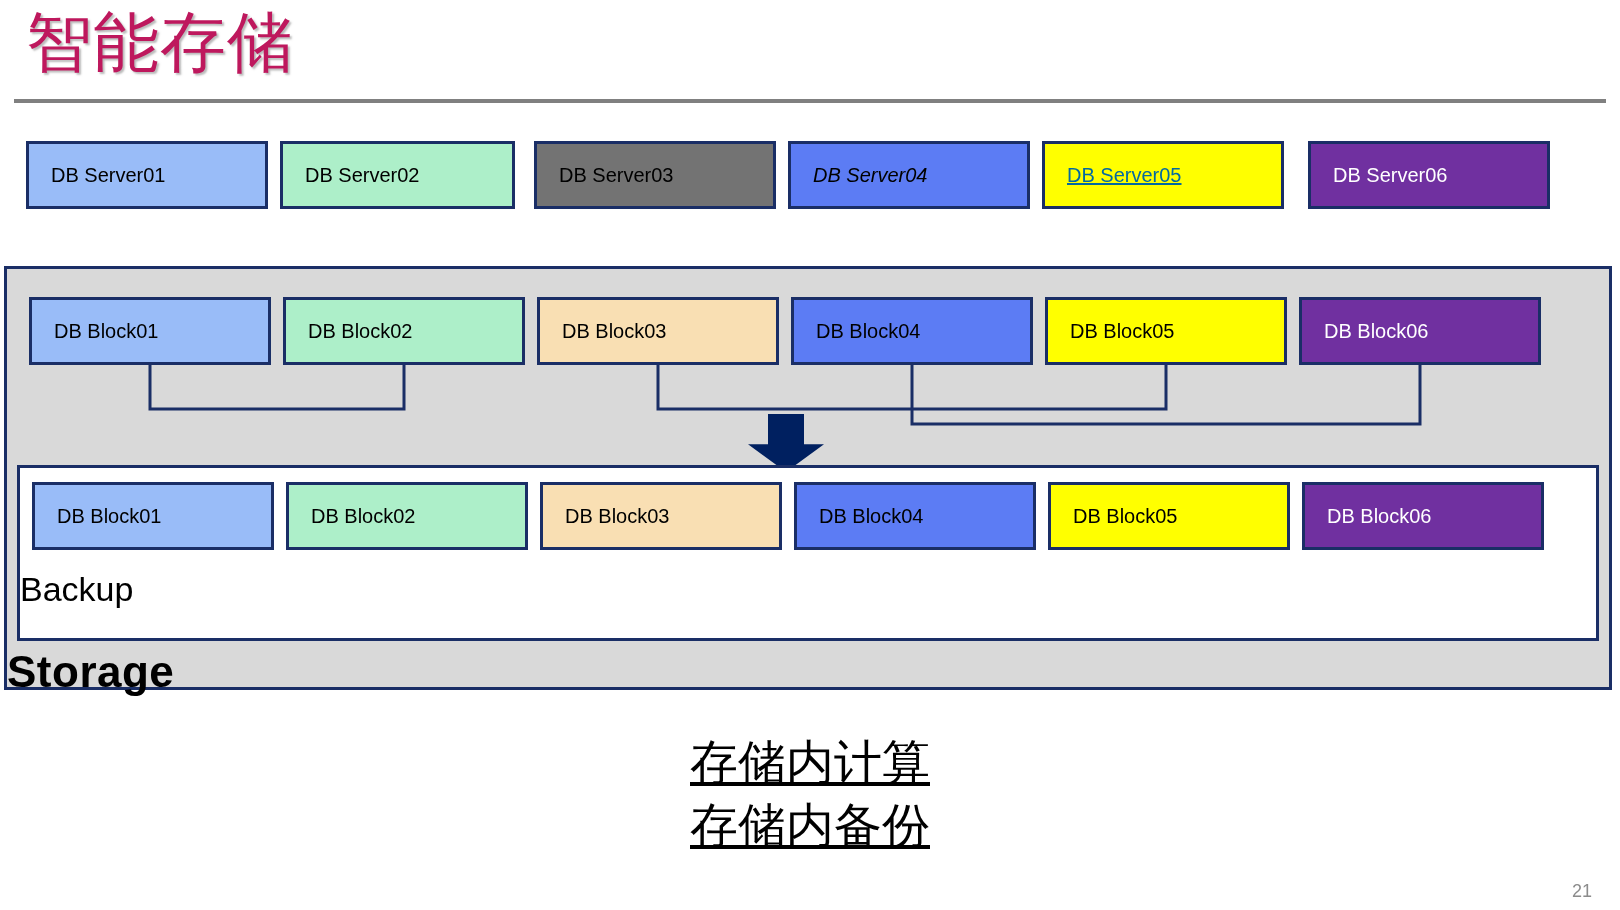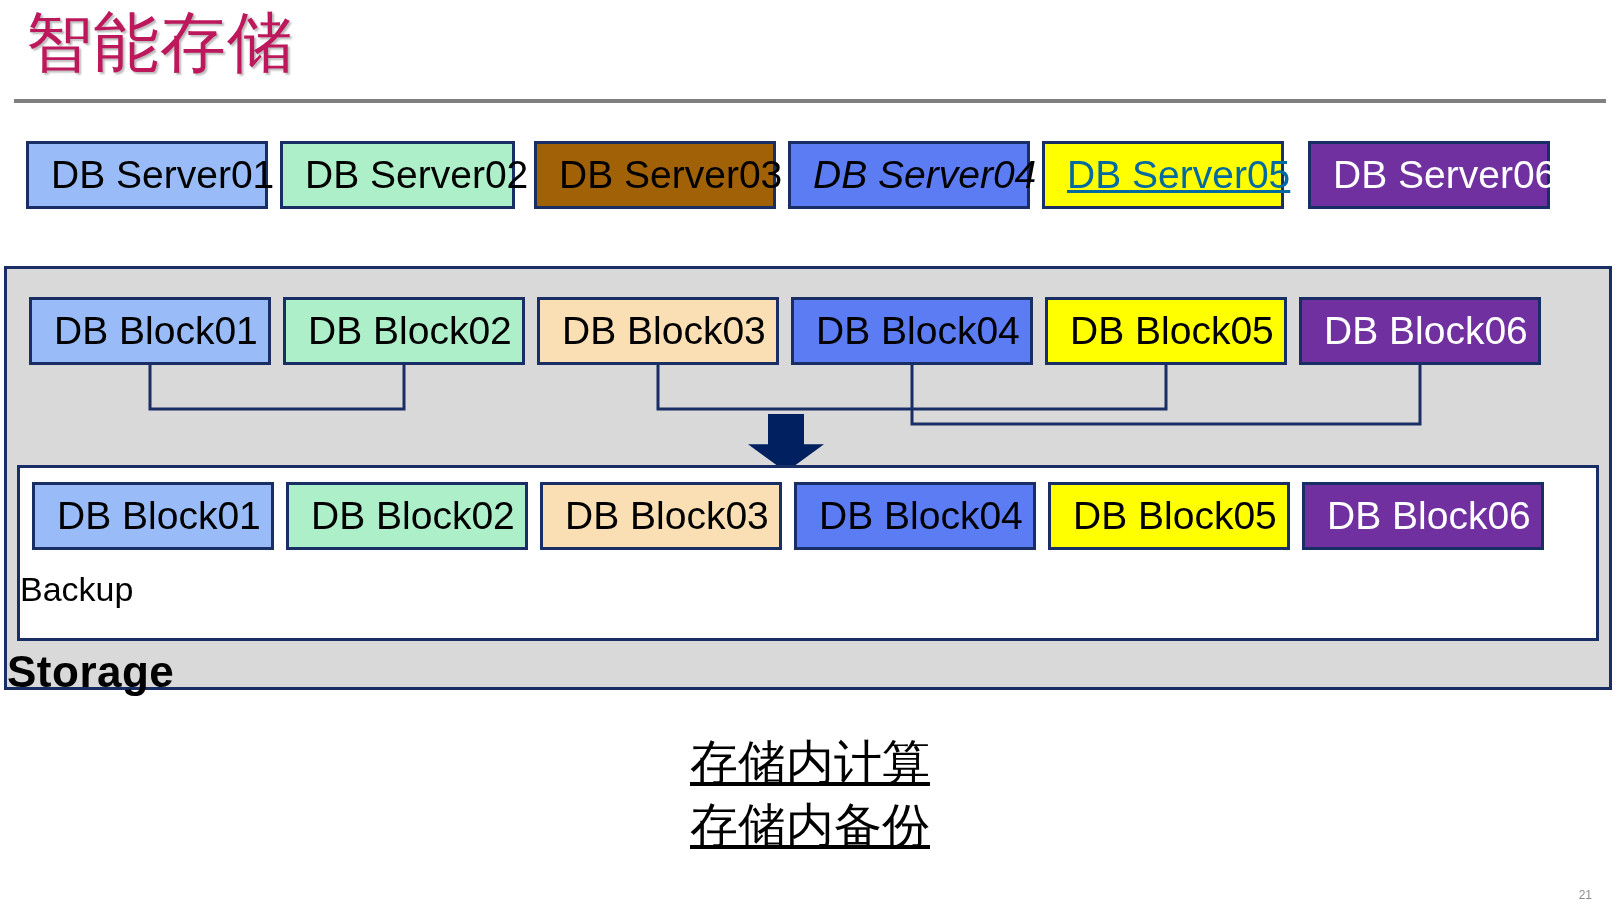--- a/index.html
+++ b/index.html
@@ -26,21 +26,21 @@
     width:1592px;height:4px;
     background:#808080;
   }
 
   
   .nbox{
     position:absolute;
     box-sizing:border-box;
     border:3px solid #1A2E66;
     display:flex;align-items:center;
-    font-size:39px;
+    font-size:20px;
     color:#000000;
     white-space:nowrap;
   }
   .nbox .lbl{padding-left:22px;}
 
   
   #server-row{position:absolute;left:0;top:0;width:1620px;height:910px;}
 
   
   #storage-container{
@@ -82,37 +82,37 @@
   
   .caption{
     position:absolute;width:1620px;text-align:center;
     font-size:48px;color:#000;line-height:1.08;text-decoration:underline;
   }
   #caption-1{top:737px;}
   #caption-2{top:800px;}
 
   #page-number{
     position:absolute;right:28px;bottom:8px;
-    font-size:12px;color:#8C8C8C;margin-top:44px;
+    font-size:18px;color:#8C8C8C;margin-top:44px;
   }
 </style>
 </head>
 <body>
 
 <div id="slide-title">智能存储</div>
 <div id="title-rule"></div>
 
 <div id="server-row">
     <div class="nbox" style="left: 26px; top: 141px; width: 242px; height: 68px; background: rgb(153, 188, 248); color: rgb(0, 0, 0); border-color: rgb(26, 46, 102);">
       <span class="lbl">DB Server01</span>
     </div>
     <div class="nbox" style="left: 280px; top: 141px; width: 235px; height: 68px; background: rgb(173, 239, 201); color: rgb(0, 0, 0); border-color: rgb(26, 46, 102);">
       <span class="lbl">DB Server02</span>
     </div>
-    <div class="nbox" style="left: 534px; top: 141px; width: 242px; height: 68px; background: #a16207; color: rgb(0, 0, 0); border-color: rgb(26, 46, 102);">
+    <div class="nbox" style="left: 534px; top: 141px; width: 242px; height: 68px; background: #737373; color: rgb(0, 0, 0); border-color: rgb(26, 46, 102);">
       <span class="lbl">DB Server03</span>
     </div>
     <div class="nbox" style="left: 788px; top: 141px; width: 242px; height: 68px; background: rgb(92, 124, 244); color: rgb(0, 0, 0); border-color: rgb(26, 46, 102); font-style: italic;">
       <span class="lbl">DB Server04</span>
     </div>
     <div class="nbox" style="left: 1042px; top: 141px; width: 242px; height: 68px; background: rgb(255, 255, 0); color: #0369a1; border-color: rgb(26, 46, 102); text-decoration: underline;">
       <span class="lbl">DB Server05</span>
     </div>
     <div class="nbox" style="left: 1296px; top: 141px; width: 242px; height: 68px; background: rgb(112, 48, 160); color: rgb(255, 255, 255); border-color: rgb(26, 46, 102); margin-left: 12px;">
       <span class="lbl">DB Server06</span>

